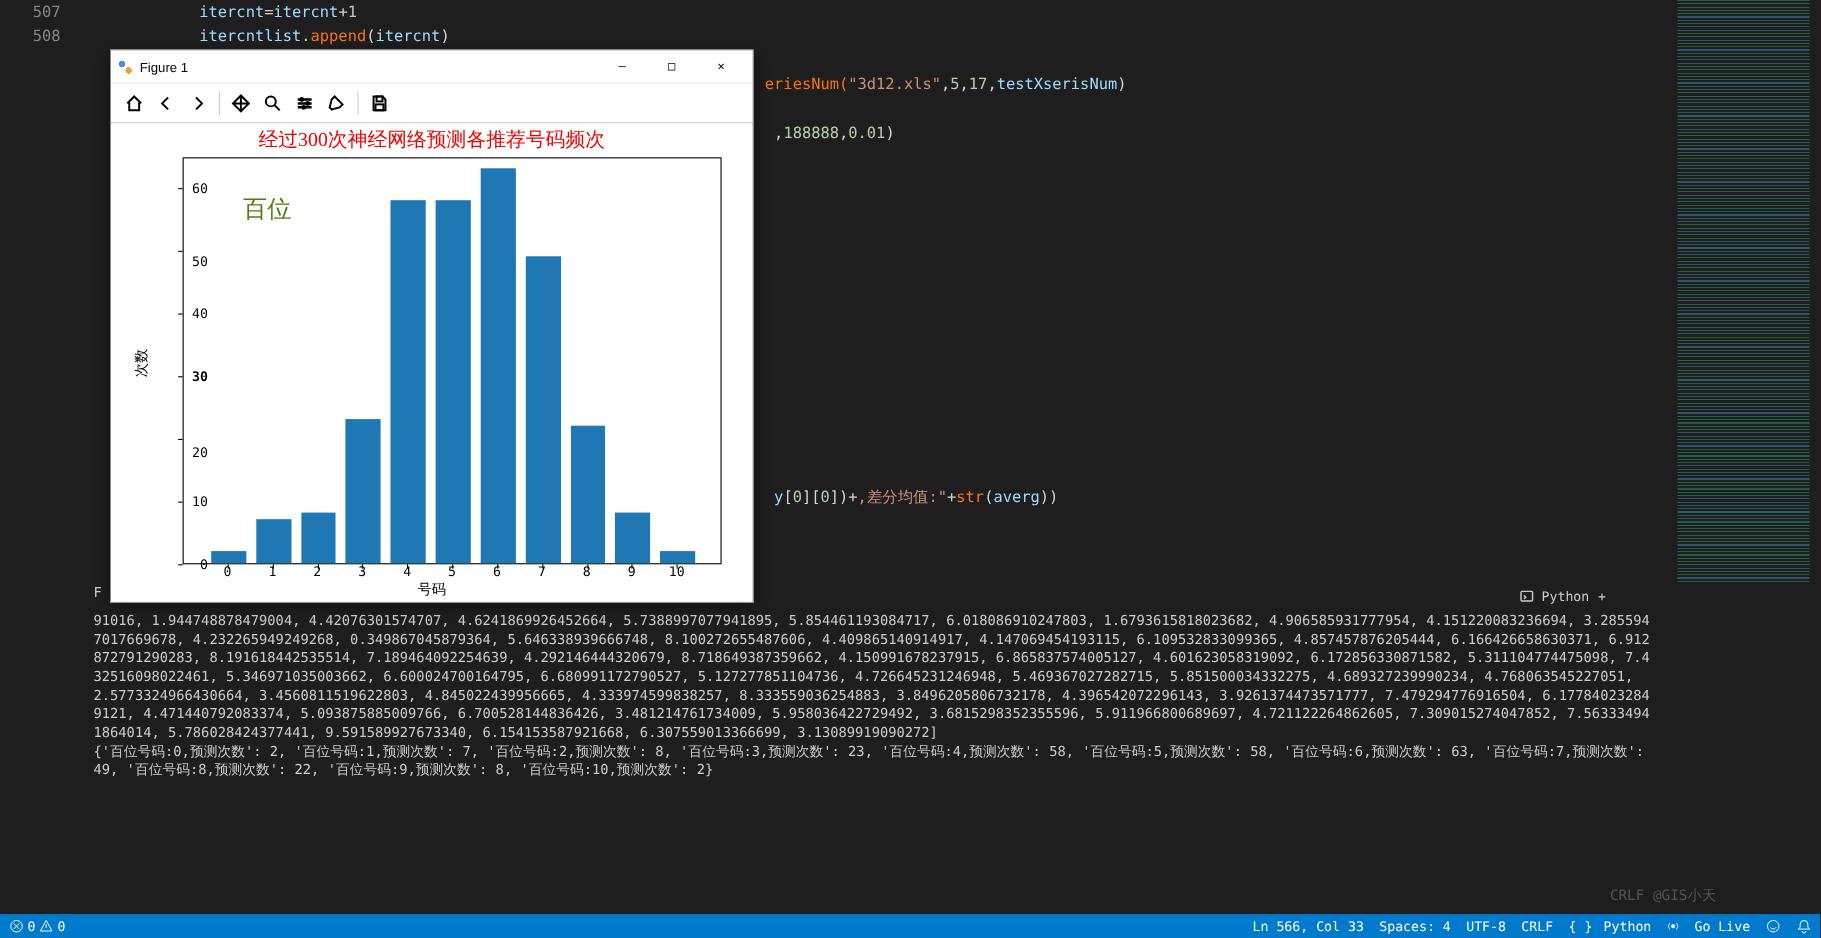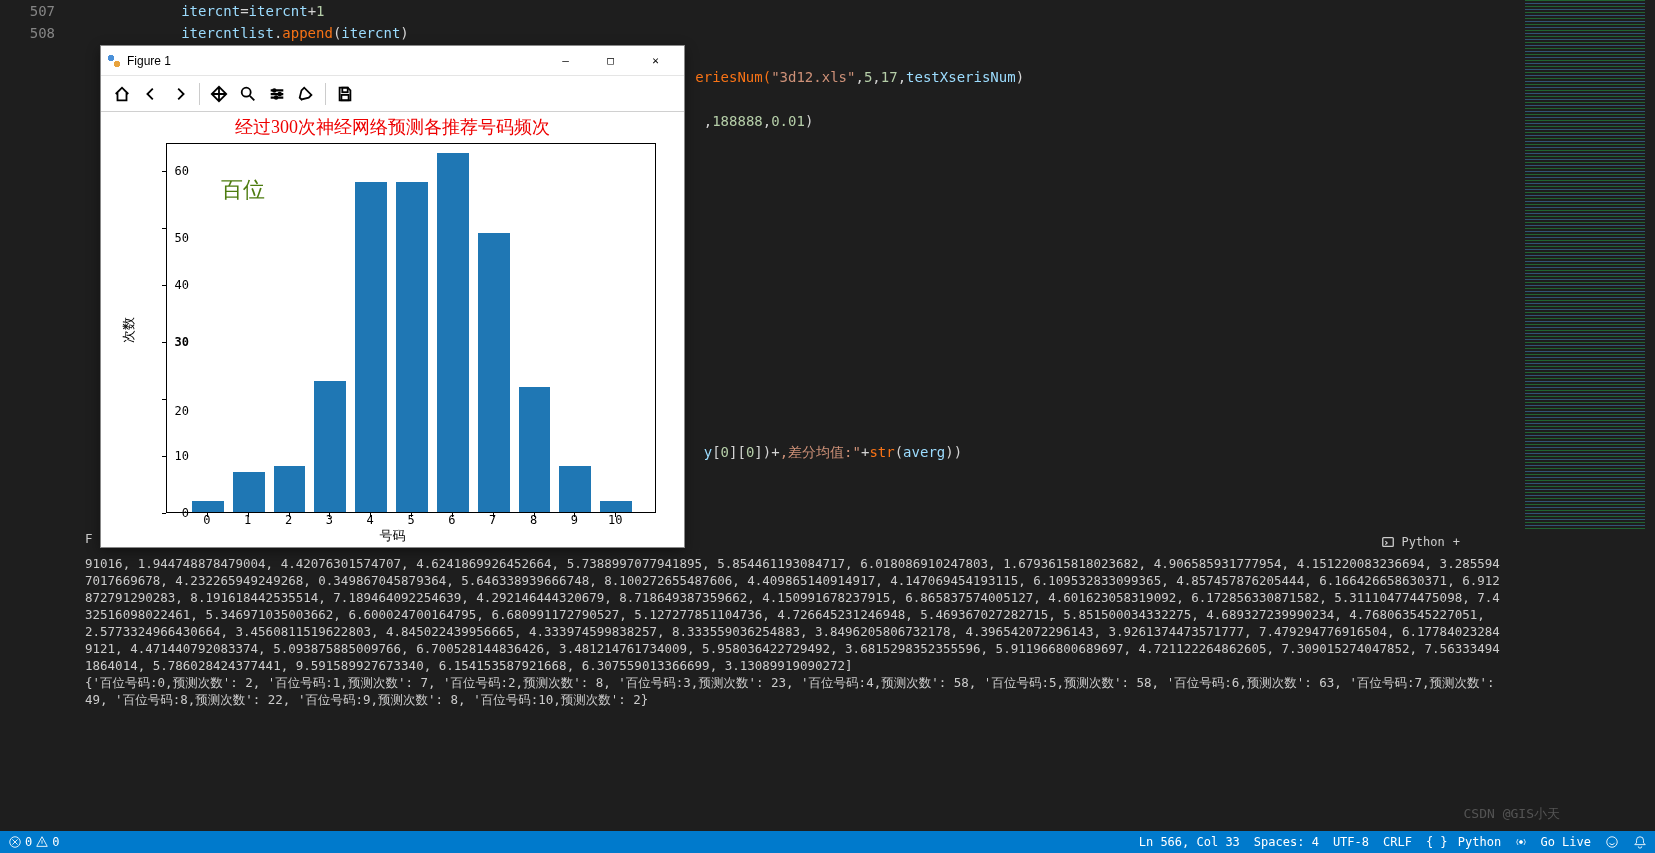--- a/index.html
+++ b/index.html
@@ -223,21 +223,21 @@
         <div class="xtick" style="left: 432.5px;">8</div>
         <div class="tmkx" style="left: 432.5px; top: 400px;"></div>
         <div class="xtick" style="left: 473.333px;">9</div>
         <div class="tmkx" style="left: 473.333px; top: 400px;"></div>
         <div class="xtick" style="left: 514.167px;">10</div>
         <div class="tmkx" style="left: 514.167px; top: 400px;"></div>
       </div>
   </div>
 </div>
 
-<div class="watermark">CSDN @GIS小天</div>
+<div class="watermark">CRLF @GIS小天</div>
 
 <div class="statusbar">
   <div class="left">
     <div class="item">
       <svg width="14" height="14" viewBox="0 0 16 16" stroke="#fff" fill="none">
           <circle cx="8" cy="8" r="6"></circle>
           <path d="M5 5l6 6M11 5l-6 6"></path>
         </svg>
       <span>0</span>
       <svg width="14" height="14" viewBox="0 0 16 16" stroke="#fff" fill="none">

